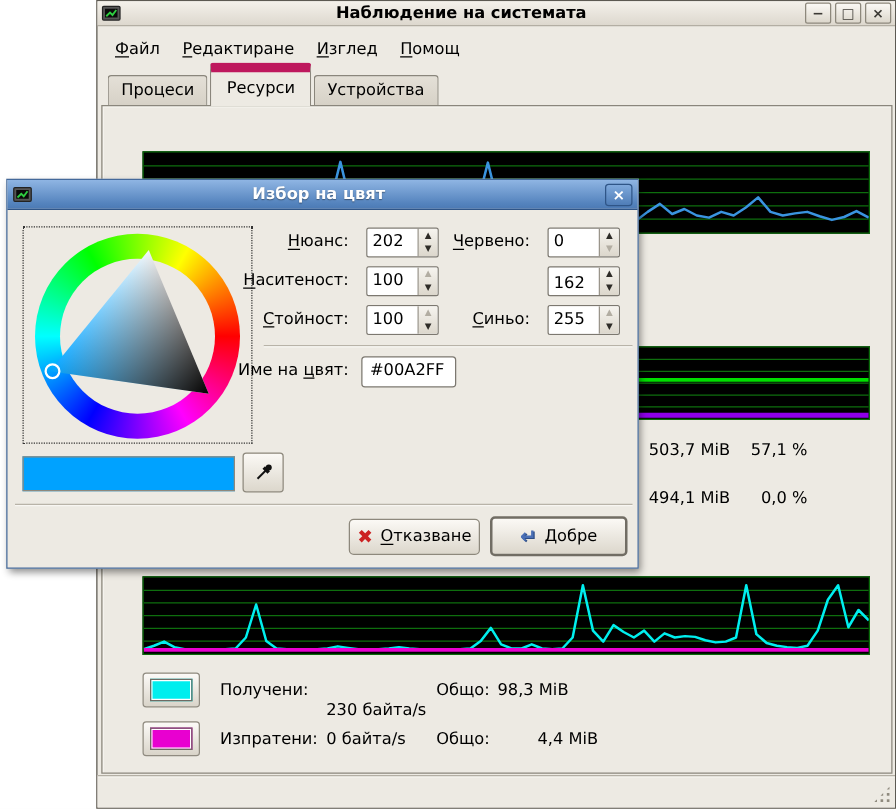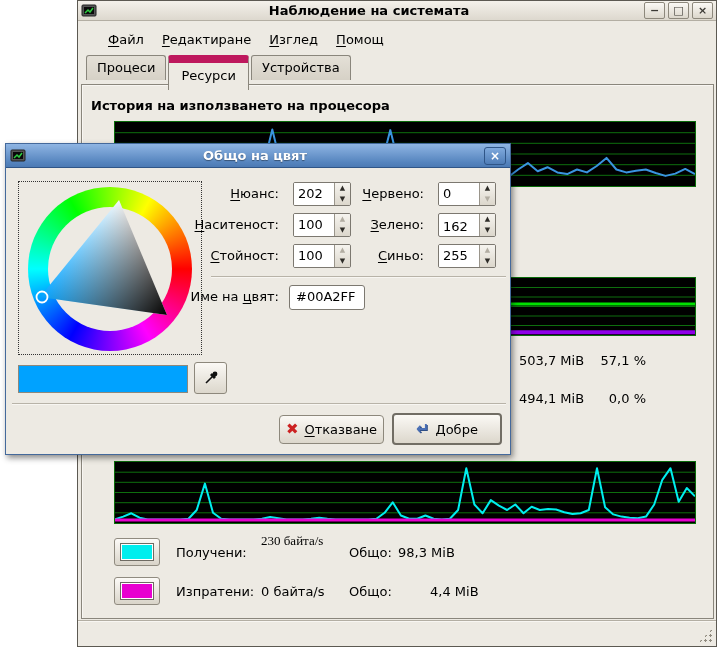--- a/index.html
+++ b/index.html
@@ -13,24 +13,24 @@
   .titlebar { position:absolute; left:0; top:0; right:0; height:20px;
     background:linear-gradient(#F4F1EB,#DDD8CE); border-bottom:1px solid #b3aea3;
     display:flex; align-items:center; padding:0 3px; }
   .titlebar .title { flex:1; text-align:center; font-weight:bold; }
   .win-btn { width:21px; height:17px; margin-left:3px; border:1px solid #8d887c; border-radius:2px;
     background:linear-gradient(#FBF9F5,#DCD7CC); display:flex; align-items:center; justify-content:center;
     font-size:11px; font-weight:bold; color:#3c3a35; line-height:1; }
   .app-icon { width:16px; height:16px; display:inline-block; }
 
   .menubar { position:absolute; left:1px; top:24px; right:1px; height:28px;
-    display:flex; align-items:center; padding-left:4px; background:#EDEAE3;margin-left:16px; }
+    display:flex; align-items:center; padding-left:4px; background:#EDEAE3; }
   .menu-item { padding:4px 9px; cursor:default; }
 
-  .tabs { position:absolute; left:8px; top:54px; height:30px; display:flex; align-items:flex-start; }
+  .tabs { position:absolute; left:8px; top:54px; height:30px; display:flex; align-items:flex-end; }
   .tab { border:1px solid #8a867c; border-bottom:none; background:linear-gradient(#E4E0D7,#D6D1C6);
     padding:4px 10px 5px 10px; margin-right:2px; border-radius:3px 3px 0 0; position:relative; top:0; }
   .tab.active { background:#EDEAE3; padding:5px 12px 7px 12px; border-top:8px solid #be185d; z-index:3; }
 
   .notebook { position:absolute; left:3px; top:83px; width:633px; height:535px;
     border:1px solid #8a867c; background:#EDEAE3; box-shadow:inset 1px 1px 0 #f8f6f2; }
 
   .section-title { position:absolute; font-weight:bold; }
 
   .chart { position:absolute; background:#000; border:1px solid #0a6b0a; }
@@ -127,21 +127,20 @@
   </div>
 
   <div class="tabs">
     <span class="tab">Процеси</span>
     <span class="tab active">Ресурси</span>
     <span class="tab">Устройства</span>
   </div>
 
   <div class="notebook"></div>
 
-  <div class="section-title" style="left:13px; top:97px;">История на използването на процесора</div>
 
   <div class="chart" style="left:36px; top:120px; width:582px; height:66px;">
       <svg width="580" height="64">
         <line x1="0" x2="580" y1="10.7" y2="10.7" stroke="#0E6E0E" stroke-width="1"></line>
         <line x1="0" x2="580" y1="21.3" y2="21.3" stroke="#0E6E0E" stroke-width="1"></line>
         <line x1="0" x2="580" y1="32.0" y2="32.0" stroke="#0E6E0E" stroke-width="1"></line>
         <line x1="0" x2="580" y1="42.7" y2="42.7" stroke="#0E6E0E" stroke-width="1"></line>
         <line x1="0" x2="580" y1="53.3" y2="53.3" stroke="#0E6E0E" stroke-width="1"></line>
         <polyline points="0.0,49.2 9.8,47.5 19.7,49.8 29.5,46.9 39.3,48.7 49.2,47.5 59.0,49.2 68.8,46.3 78.6,48.1 88.5,46.9 98.3,48.7 108.1,47.5 118.0,48.1 127.8,46.9 137.6,49.2 147.5,47.5 157.3,7.5 167.1,48.1 176.9,46.9 186.8,48.7 196.6,47.5 206.4,48.1 216.3,49.2 226.1,46.9 235.9,48.1 245.8,47.5 255.6,48.7 265.4,46.9 275.3,8.1 285.1,47.5 294.9,48.7 304.7,48.1 314.6,46.9 324.4,49.2 334.2,47.5 344.1,48.7 353.9,56.2 363.7,41.1 373.6,44.6 383.4,52.1 393.2,55.0 403.1,47.5 412.9,41.1 422.7,49.2 432.5,45.2 442.4,50.4 452.2,52.1 462.0,47.5 471.9,50.4 481.7,44.0 491.5,35.9 501.4,47.5 511.2,50.4 521.0,48.7 530.8,47.5 540.7,51.0 550.5,53.9 560.3,51.6 570.2,46.9 580.0,52.1" fill="none" stroke="#3A94E0" stroke-width="2" stroke-linejoin="round"></polyline>
       </svg>
@@ -173,21 +172,21 @@
         <line x1="0" x2="580" y1="50.8" y2="50.8" stroke="#0E6E0E" stroke-width="1"></line>
         <polyline points="0.0,57.4 8.2,54.6 16.3,51.3 24.5,55.7 32.7,57.4 40.8,57.4 49.0,57.4 57.2,57.4 65.4,57.4 73.5,56.8 81.7,48.0 89.9,21.6 98.0,50.8 106.2,56.8 114.4,57.4 122.5,57.4 130.7,57.4 138.9,57.4 147.0,56.8 155.2,55.1 163.4,56.3 171.5,57.4 179.7,57.4 187.9,57.4 196.1,56.8 204.2,55.7 212.4,56.8 220.6,57.4 228.7,57.4 236.9,57.4 245.1,57.4 253.2,57.4 261.4,56.8 269.6,50.8 277.7,40.3 285.9,53.5 294.1,56.8 302.3,56.8 310.4,53.5 318.6,56.8 326.8,57.4 334.9,56.8 343.1,48.0 351.3,6.2 359.4,42.5 367.6,51.3 375.8,38.1 383.9,43.6 392.1,48.0 400.3,42.5 408.5,51.3 416.6,44.7 424.8,48.0 433.0,46.9 441.1,47.5 449.3,50.2 457.5,51.9 465.6,51.3 473.8,48.0 482.0,6.2 490.1,45.3 498.3,52.4 506.5,54.6 514.6,55.7 522.8,56.3 531.0,54.6 539.2,42.5 547.3,17.8 555.5,6.2 563.7,39.8 571.8,26.0 580.0,34.3" fill="none" stroke="#00EEEE" stroke-width="2" stroke-linejoin="round"></polyline>
         <polyline points="0.0,57.9 580.0,57.9" fill="none" stroke="#E800D0" stroke-width="3" stroke-linejoin="round"></polyline>
       </svg>
     </div>
 
   <span class="legend-btn" style="left:36px; top:537px;">
     <span class="fill" style="display: block; background: rgb(0, 238, 238);"></span>
   </span>
   <span class="legend-label" style="left:98px; top:544px;">Получени:</span>
-  <span class="legend-label" style="left:183px; top:532px;font-family:Liberation Serif, serif;">230 байта/s</span>
+  <span class="legend-label" style="left:183px; top:560px;">230 байта/s</span>
   <span class="legend-label" style="left:271px; top:544px;">Общо:</span>
   <span class="legend-label" style="left:320px; top:544px;">98,3 MiB</span>
 
   <span class="legend-btn" style="left:36px; top:576px;">
     <span class="fill" style="display: block; background: rgb(232, 0, 208);"></span>
   </span>
   <span class="legend-label" style="left:98px; top:583px;">Изпратени:</span>
   <span class="legend-label" style="left:183px; top:583px;">0 байта/s</span>
   <span class="legend-label" style="left:271px; top:583px;">Общо:</span>
   <span class="legend-label" style="left:320px; top:583px;margin-left:32px;">4,4 MiB</span>
@@ -200,21 +199,21 @@
 <div class="dialog">
 
   <div class="dlg-titlebar">
     <span class="app-icon">
       <svg width="16" height="16">
           <rect x="1" y="2" width="14" height="11" rx="1" fill="#555" stroke="#222"></rect>
           <rect x="3" y="4" width="10" height="7" fill="#0a0a0a"></rect>
           <path d="M4 10 L7 7 L9 9 L12 5" stroke="#2ecc40" stroke-width="1.5" fill="none"></path>
         </svg>
     </span>
-    <span class="title">Общо на цвят</span>
+    <span class="title">Избор на цвят</span>
     <span class="dlg-close">
         <span>×</span>
       </span>
   </div>
 
   <div class="wheel-box">
     <span class="hue-ring"></span>
     <span class="hue-hole"></span>
     <svg class="tri-svg" width="184" height="174">
       <defs>
@@ -271,21 +270,20 @@
 
   <span class="fld-label" style="left:290px; top:42px; width:128px;text-align:right;"><u>Ч</u>ервено:</span>
   <span class="spinbox" style="left:432px; top:38px;">
     <span class="spin-entry">0</span>
     <span class="spin-arrows">
         <span>▲</span>
         <span class="disabled">▼</span>
       </span>
   </span>
 
-  <span class="fld-label" style="left:290px; top:73px; width:128px;"><u>З</u>елено:</span>
   <span class="spinbox" style="left:432px; top:69px;align-items:center;">
     <span class="spin-entry">162</span>
     <span class="spin-arrows">
         <span>▲</span>
         <span>▼</span>
       </span>
   </span>
 
   <span class="fld-label" style="left:290px; top:104px; width:128px;"><u>С</u>иньо:</span>
   <span class="spinbox" style="left:432px; top:100px;">

